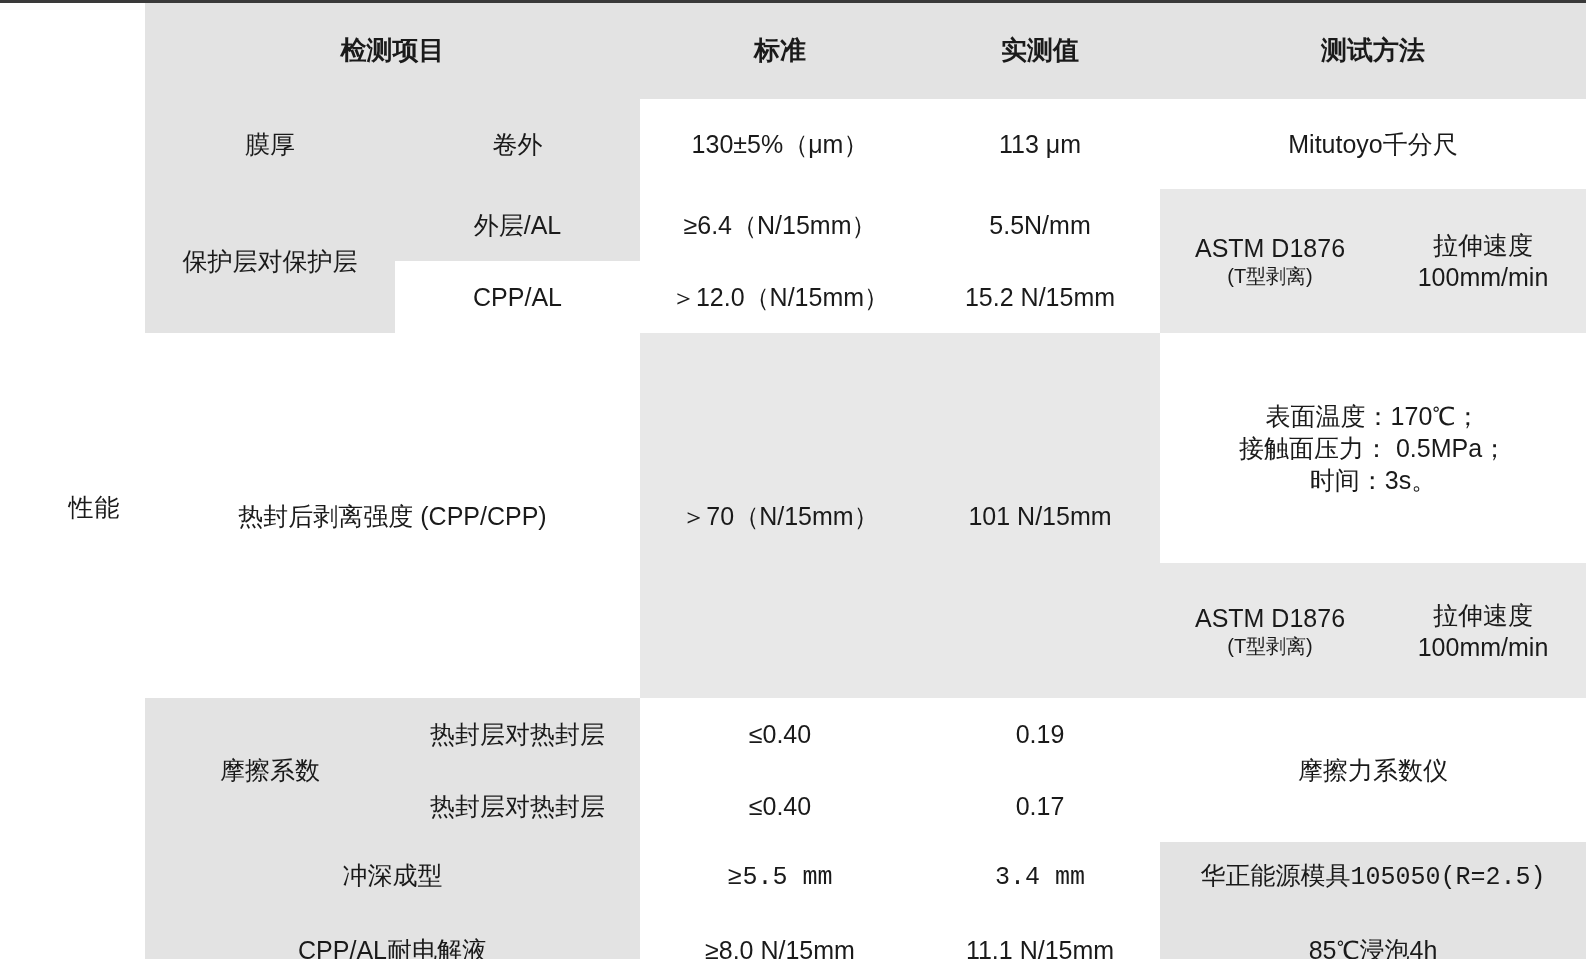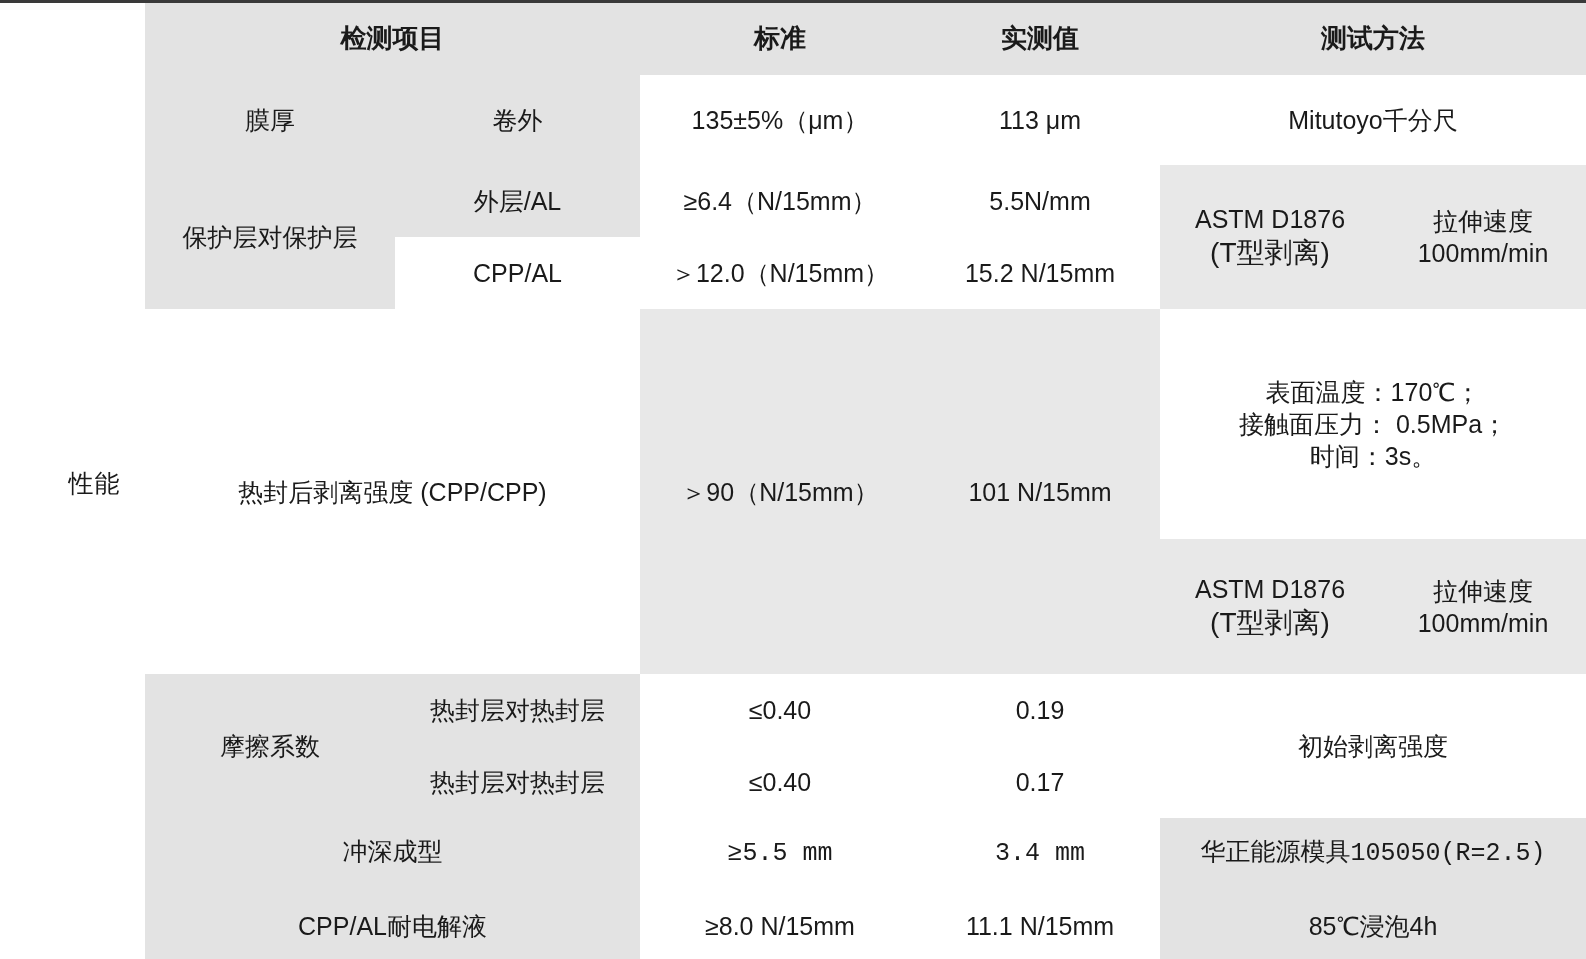--- a/index.html
+++ b/index.html
@@ -35,21 +35,21 @@
 
   table.spec {
     position: absolute;
     top: 3px;
     left: 0;
     width: 1586px;
     border-collapse: collapse;
     table-layout: fixed;
   }
   table.spec td, table.spec th {
-    padding: 0;
+    padding: 12px;
     margin: 0;
     border: 0;
     text-align: center;
     vertical-align: middle;
     font-weight: normal;
     font-size: 25px;
     line-height: 1.28;
     background: #ffffff;
   }
   
@@ -64,21 +64,21 @@
     height: 72px;
   }
 
   .cat {
     font-weight: bold;
     font-size: 27px;
     letter-spacing: 1px;
   }
   .cat span { display: block; margin-left: 44px; }
   .multiline { line-height: 1.35; }
-  .small { font-size: 28px; }
+  .small { font-size: 20px; }
 </style>
 </head>
 <body>
 
 <div id="sheet">
   <div class="rule top"></div>
   <div class="rule bottom"></div>
 
   <table class="spec">
     <colgroup>
@@ -99,21 +99,21 @@
       <td>实测值</td>
       <td colspan="2">测试方法</td>
     </tr>
 
     <tr style="height:90px;">
       <td rowspan="8" class="cat">
         <span>性能</span>
       </td>
       <td class="sh">膜厚</td>
       <td class="sh">卷外</td>
-      <td>135±5%（μm）</td>
+      <td>130±5%（μm）</td>
       <td>113 μm</td>
       <td colspan="2">Mitutoyo千分尺</td>
     </tr>
 
     <tr style="height:72px;">
       <td rowspan="2" class="sh">保护层对保护层</td>
       <td class="sh">外层/AL</td>
       <td>≥6.4（N/15mm）</td>
       <td>5.5N/mm</td>
       <td rowspan="2" class="sh2 multiline">
@@ -127,21 +127,21 @@
     </tr>
 
     <tr style="height:72px;">
       <td>CPP/AL</td>
       <td>＞12.0（N/15mm）</td>
       <td>15.2 N/15mm</td>
     </tr>
 
     <tr style="height:230px;">
       <td colspan="2" rowspan="2">热封后剥离强度 (CPP/CPP)</td>
-      <td rowspan="2" class="sh2">＞90（N/15mm）</td>
+      <td rowspan="2" class="sh2">＞70（N/15mm）</td>
       <td rowspan="2" class="sh2">101 N/15mm</td>
       <td colspan="2" class="multiline">
         <div>表面温度：170℃；</div>
         <div>接触面压力： 0.5MPa；</div>
         <div>时间：3s。</div>
       </td>
     </tr>
 
     <tr style="height:135px;">
       <td class="sh2 multiline">
@@ -152,21 +152,21 @@
         <div>拉伸速度</div>
         <div>100mm/min</div>
       </td>
     </tr>
 
     <tr style="height:72px;">
       <td rowspan="2" class="sh">摩擦系数</td>
       <td class="sh">热封层对热封层</td>
       <td>≤0.40</td>
       <td>0.19</td>
-      <td colspan="2" rowspan="2">初始剥离强度</td>
+      <td colspan="2" rowspan="2">摩擦力系数仪</td>
     </tr>
 
     <tr style="height:72px;">
       <td class="sh">热封层对热封层</td>
       <td>≤0.40</td>
       <td>0.17</td>
     </tr>
 
     <tr style="height:72px;font-family:Liberation Mono, monospace;">
       <td colspan="2" class="sh">冲深成型</td>

